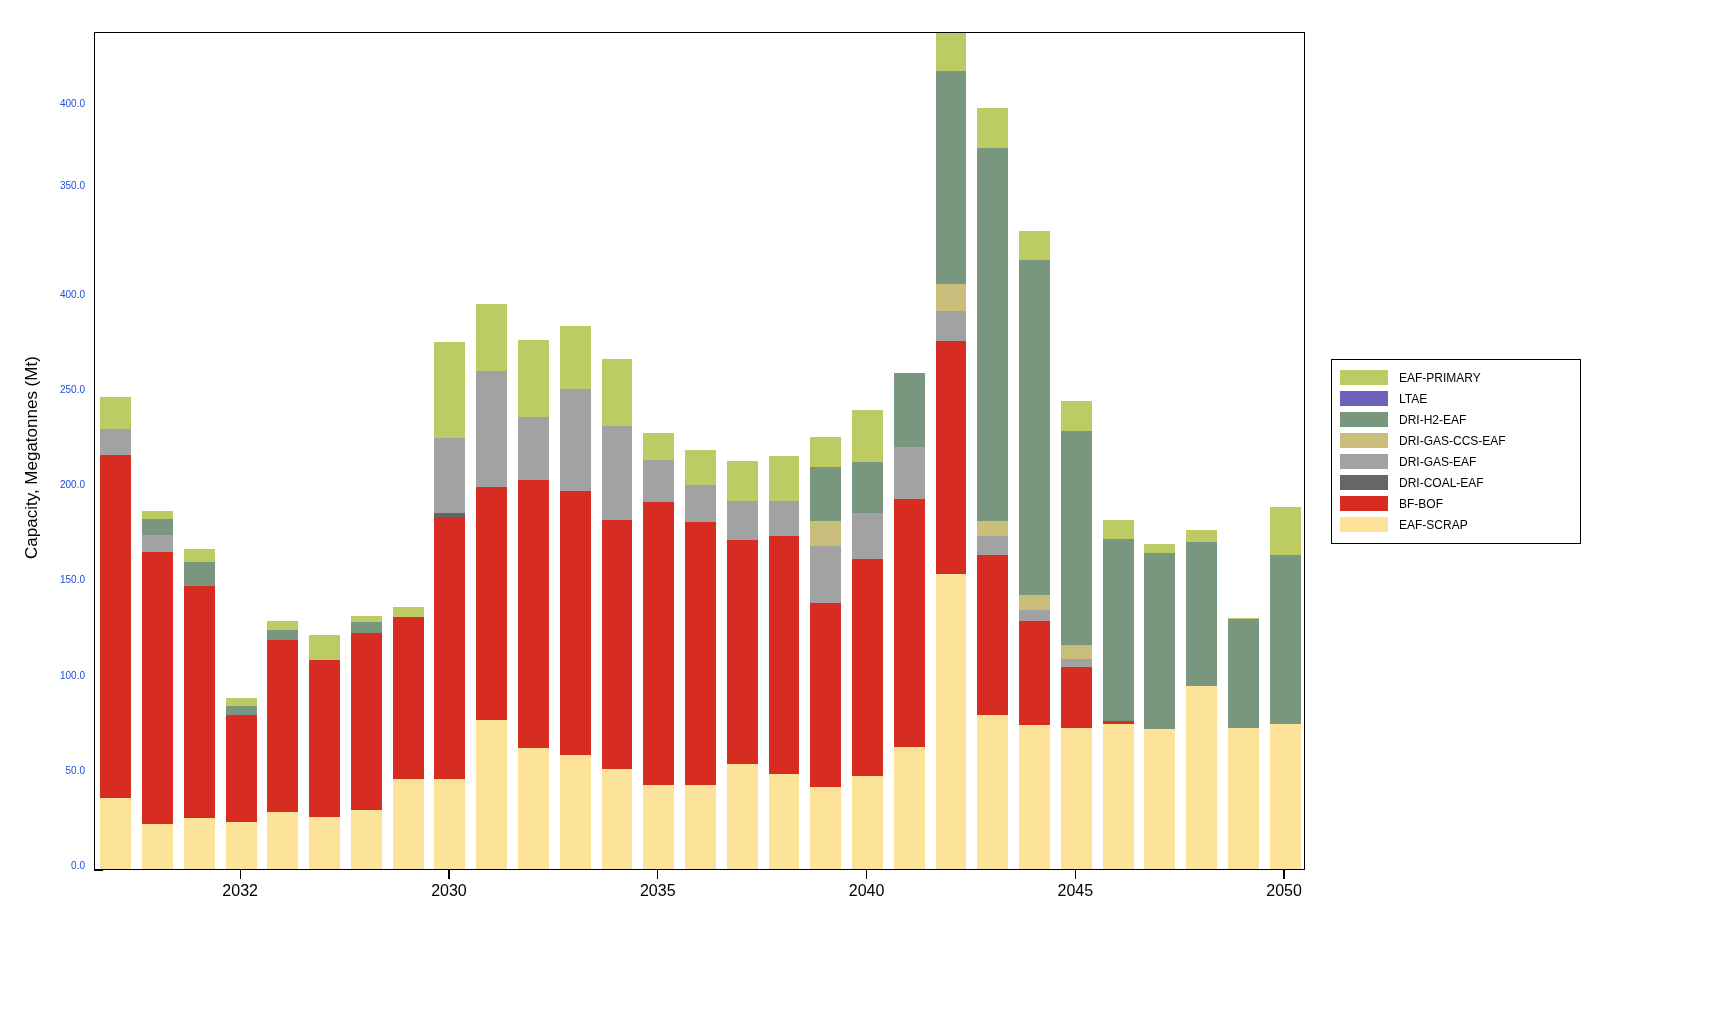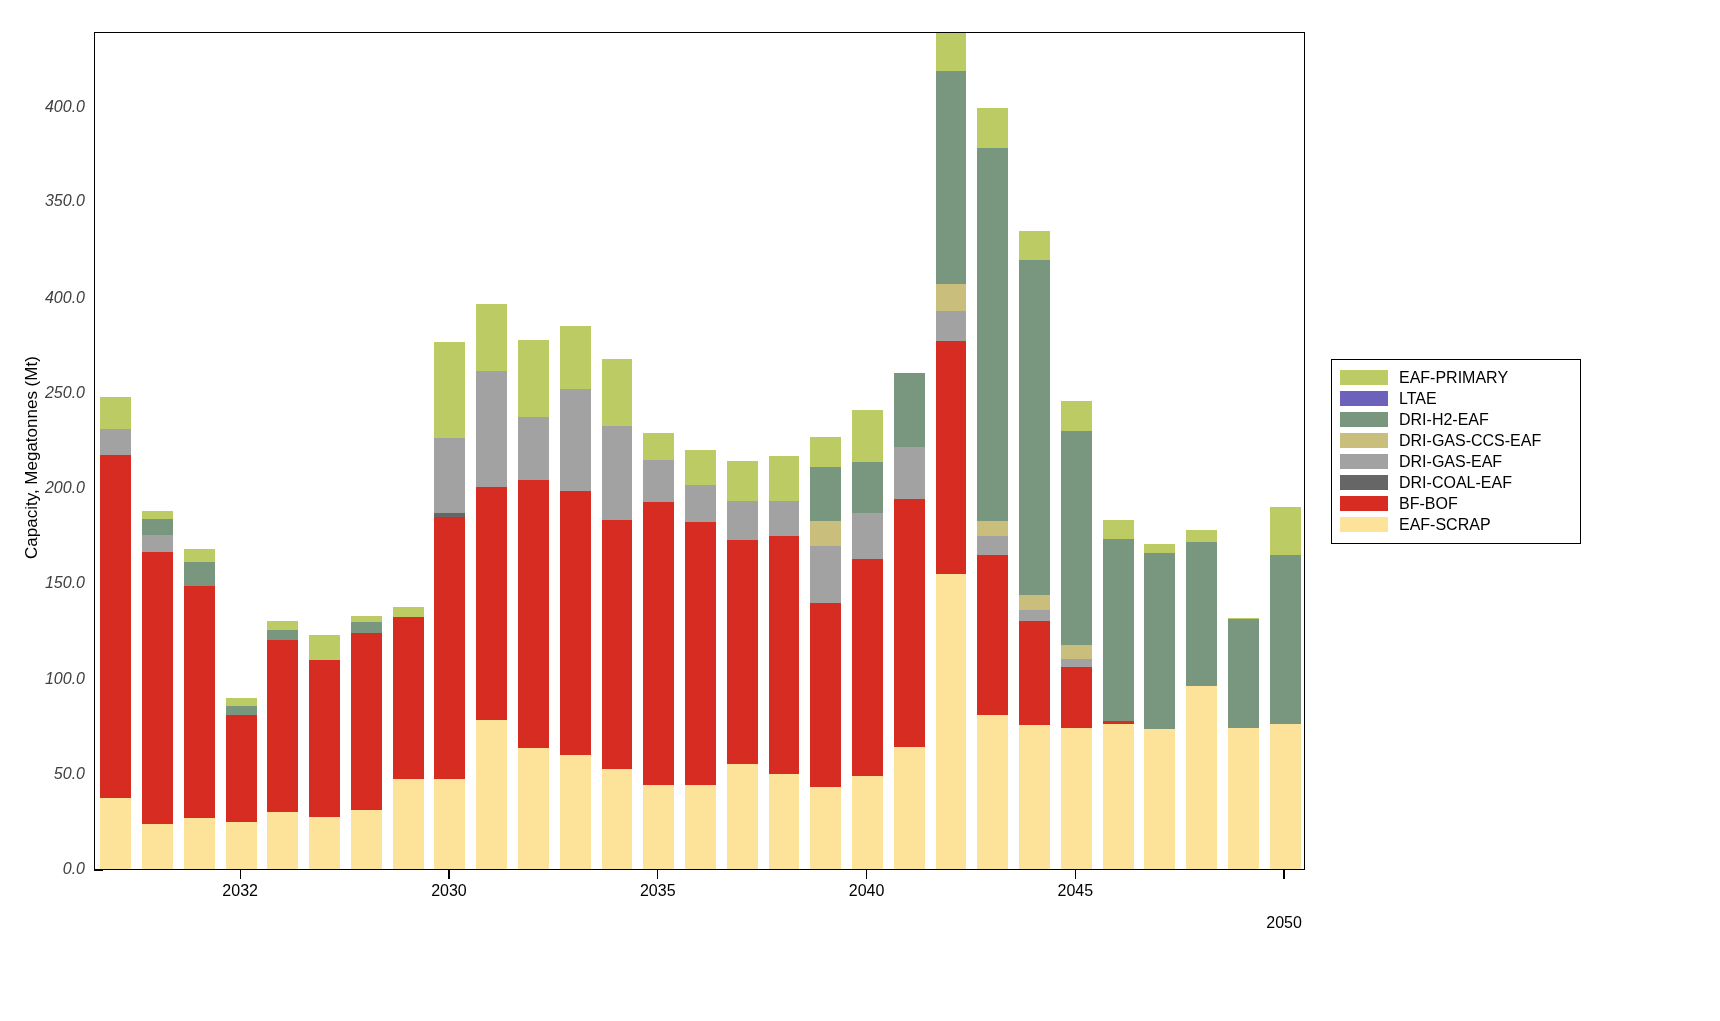--- a/index.html
+++ b/index.html
@@ -39,24 +39,23 @@
     bottom:0;
     display:flex;
     flex-direction:column-reverse;
   }
   .seg{width:100%;display:block;}
 
   
   .ytick-label{
     position:absolute;
     right:1634px; 
-    font-size:16px;color:#404040;
+    font-size:10px;color:#1d4ed8;
     text-align:right;
     white-space:nowrap;
-    font-style:italic;
   }
   .ytick-mark{
     position:absolute;
     width:9px;height:1.3px;background:#000;
   }
   #ylabel{
     position:absolute;
     font-size:17px;color:#000;
     transform:rotate(-90deg);
     transform-origin:left top;
@@ -94,21 +93,21 @@
   .legend-row{
     display:flex;align-items:center;
     height:21px;
   }
   .legend-swatch{
     width:48px;height:15px;
     flex:0 0 48px;
     margin-right:11px;
   }
   .legend-text{
-    font-size:16px;color:#000;white-space:nowrap;
+    font-size:12px;color:#000;white-space:nowrap;
   }
 </style>
 </head>
 <body>
 
 <div id="figure">
 
 
   <div id="ylabel" style="left: 22px; top: 559px;">Capacity, Megatonnes (Mt)</div>
 
@@ -121,37 +120,37 @@
       <div class="ytick-label" style="right: 1635px; top: 669.545px;">100.0</div>
       <div class="ytick-mark" style="left: 94px; top: 583.668px;"></div>
       <div class="ytick-label" style="right: 1635px; top: 574.318px;">150.0</div>
       <div class="ytick-mark" style="left: 94px; top: 488.441px;"></div>
       <div class="ytick-label" style="right: 1635px; top: 479.091px; margin-left: 40px;">200.0</div>
       <div class="ytick-mark" style="left: 94px; top: 393.214px;"></div>
       <div class="ytick-label" style="right: 1635px; top: 383.864px;">250.0</div>
       <div class="ytick-mark" style="left: 94px; top: 297.986px;"></div>
       <div class="ytick-label" style="right: 1635px; top: 288.636px;">400.0</div>
       <div class="ytick-mark" style="left: 94px; top: 202.759px;"></div>
-      <div class="ytick-label" style="right: 1635px; top: 192px;">350.0</div>
+      <div class="ytick-label" style="right: 1635px; top: 180px;">350.0</div>
       <div class="ytick-mark" style="left: 94px; top: 107.532px;"></div>
       <div class="ytick-label" style="right: 1635px; top: 98.1818px;">400.0</div>
     </div>
   <div id="xaxis-ticks">
       <div class="xtick-mark" style="left: 239.505px; top: 870px;"></div>
       <div class="xtick-label" style="left: 200.155px; width: 80px; top: 882px;">2032</div>
       <div class="xtick-mark" style="left: 448.298px; top: 870px;"></div>
       <div class="xtick-label" style="left: 408.948px; width: 80px; top: 882px;">2030</div>
       <div class="xtick-mark" style="left: 657.091px; top: 870px;"></div>
       <div class="xtick-label" style="left: 617.741px; width: 80px; top: 882px;">2035</div>
       <div class="xtick-mark" style="left: 865.884px; top: 870px;"></div>
       <div class="xtick-label" style="left: 826.534px; width: 80px; top: 882px;">2040</div>
       <div class="xtick-mark" style="left: 1074.68px; top: 870px;"></div>
       <div class="xtick-label" style="left: 1035.33px; width: 80px; top: 882px;">2045</div>
       <div class="xtick-mark" style="left: 1283.47px; top: 870px;"></div>
-      <div class="xtick-label" style="left: 1244.12px; width: 80px; top: 882px; margin-top: 32px;">2050</div>
+      <div class="xtick-label" style="left: 1244.12px; width: 80px; top: 882px;">2050</div>
     </div>
 
   <div id="plot-area">
     <div id="bars-layer">
         <div class="bar" style="left: 5.42862px; width: 30.9014px; height: 472.327px;">
           <div class="seg" title="2022 EAF-SCRAP: 37.5" style="background: rgb(253, 227, 154); height: 71.4205px;"></div>
           <div class="seg" title="2022 BF-BOF: 180" style="background: rgb(214, 44, 33); height: 342.818px;"></div>
           <div class="seg" title="2022 DRI-GAS-EAF: 13.5" style="background: rgb(162, 162, 162); height: 25.7114px;"></div>
           <div class="seg" title="2022 EAF-PRIMARY: 17" style="background: rgb(188, 203, 100); height: 32.3773px;"></div>
         </div>

